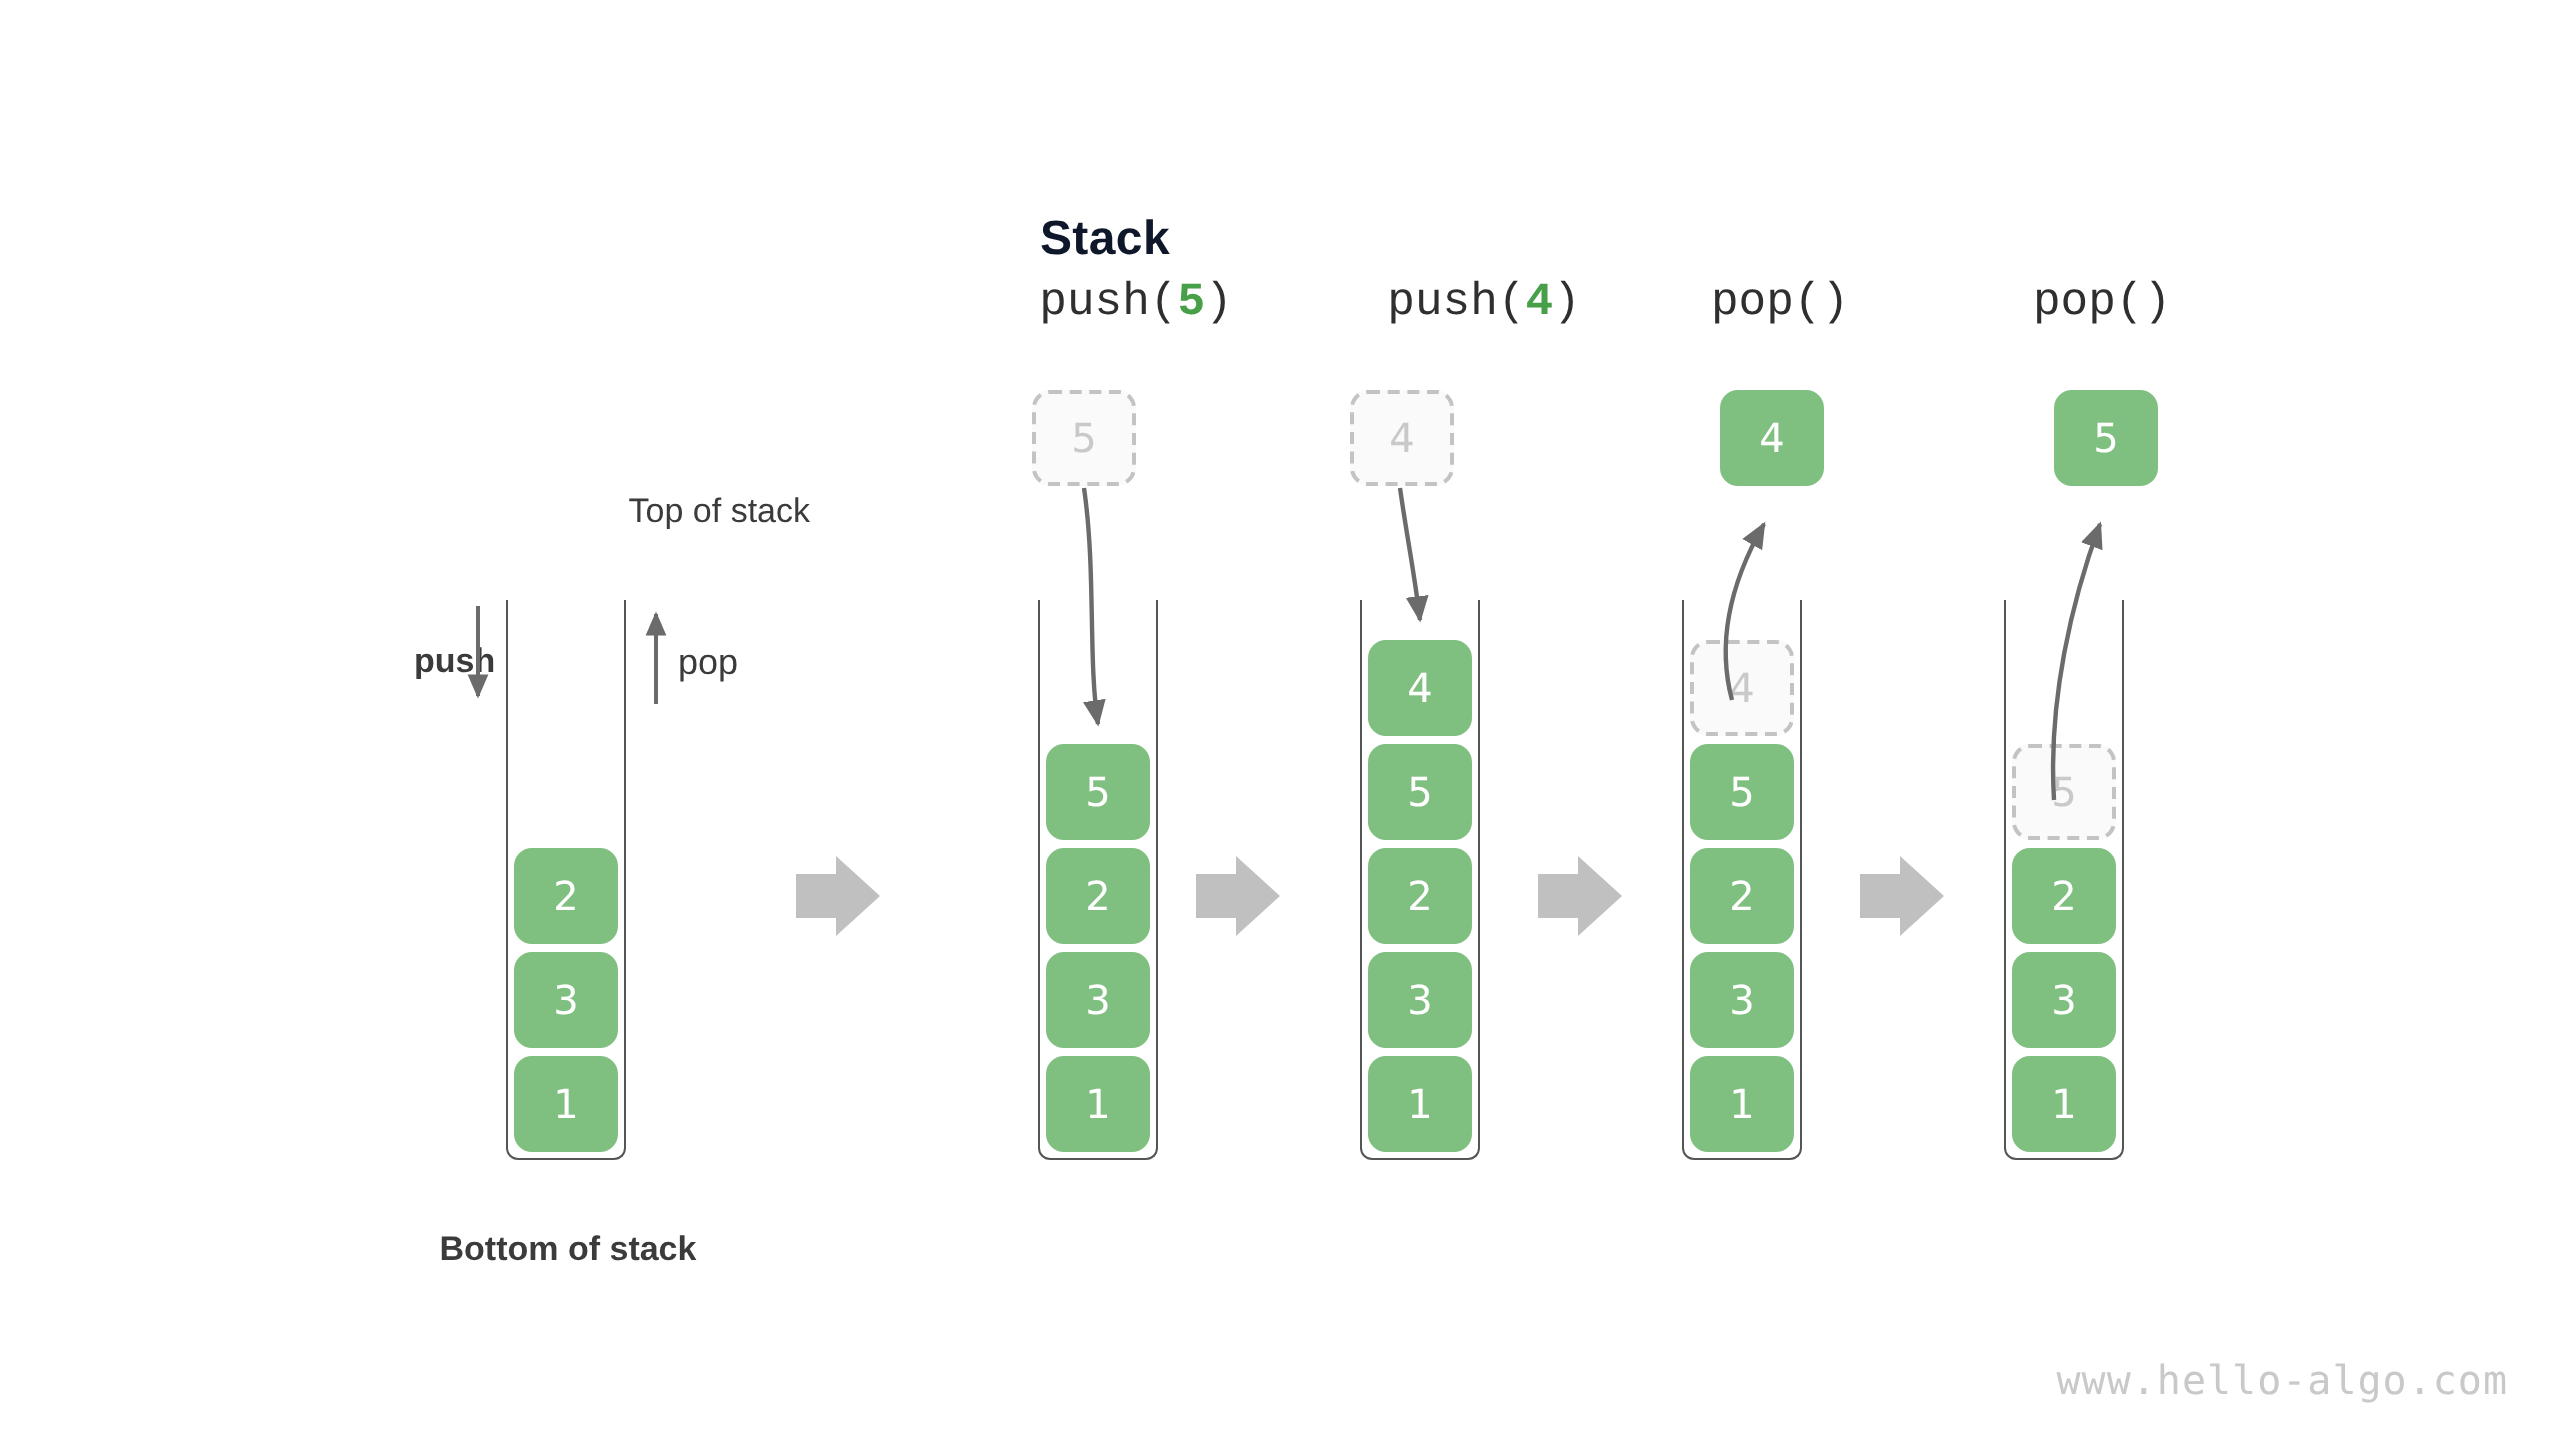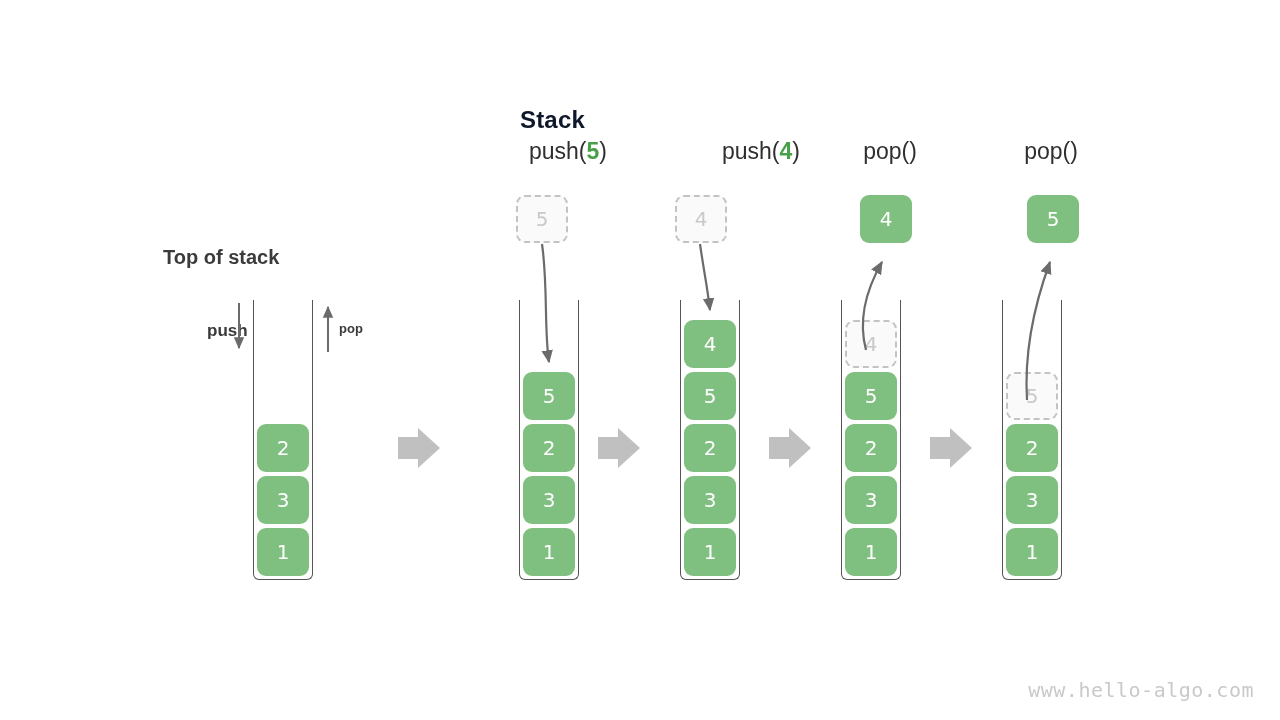--- a/index.html
+++ b/index.html
@@ -31,23 +31,23 @@
     font-weight: bold;
     font-size: 24px;
     color: #0f172a;
     letter-spacing: .2px;
     margin-left: 17px;
   }
   .lbl-top {
     position: absolute;
     left: 163px; top: 246px;
     width: 242px;
-    text-align: left;
-    font-weight: bold;
-    font-size: 20px;
+    text-align: right;
+    font-weight: normal;
+    font-size: 17px;
     color: #3b3b3b;
   }
   .lbl-bottom {
     position: absolute;
     left: 163px; top: 615px;
     width: 242px;
     text-align: center;
     font-weight: bold;
     font-size: 17px;
     color: #3b3b3b;
@@ -56,31 +56,31 @@
     position: absolute;
     left: 168px; top: 321px;
     font-weight: bold;
     font-size: 17px;
     color: #3b3b3b;
     margin-left: 39px;
   }
   .lbl-pop {
     position: absolute;
     left: 339px; top: 321px;
-    font-weight: bold;
-    font-size: 13px;
+    font-weight: normal;
+    font-size: 18px;
     color: #3b3b3b;
   }
 
   .op-label {
     position: absolute;
     top: 138px;
     width: 200px;
     text-align: center;
-    font-family: Liberation Sans, sans-serif;
+    font-family: Liberation Mono, monospace;
     font-size: 23px;
     color: #2f2f2f;
     letter-spacing: 0px;
     white-space: pre;
   }
   .op-label .hl { color: #479f48; font-weight: bold; }
 
   .watermark {
     position: absolute;
     right: 26px; bottom: 18px;
@@ -141,25 +141,26 @@
   }
 </style>
 </head>
 <body>
 
 <div class="canvas">
 
   <div class="title-stack">Stack</div>
 
   <div class="lbl-top">Top of stack</div>
+  <div class="lbl-bottom">Bottom of stack</div>
   <div class="lbl-push">push</div>
   <div class="lbl-pop">pop</div>
 
   <div class="op-label" style="left:468px;"><span>push(</span><span class="hl">5</span><span>)</span></div>
-  <div class="op-label" style="left:661px;"><span>push(</span><span class="hl">4</span><span>)</span></div>
+  <div class="op-label" style="left:642px;"><span>push(</span><span class="hl">4</span><span>)</span></div>
   <div class="op-label" style="left:790px;"><span>pop(</span><span class="hl"></span><span>)</span></div>
   <div class="op-label" style="left:951px;"><span>pop(</span><span class="hl"></span><span>)</span></div>
 
   <div class="stack-col">
     <div class="container-u" style="left:253px; top:300px; width:60px; height:280px;"></div>
     <div class="cell" style="left:257px; top:424px;">2</div>
     <div class="cell" style="left:257px; top:476px;">3</div>
     <div class="cell" style="left:257px; top:528px;">1</div>
   </div>
 

